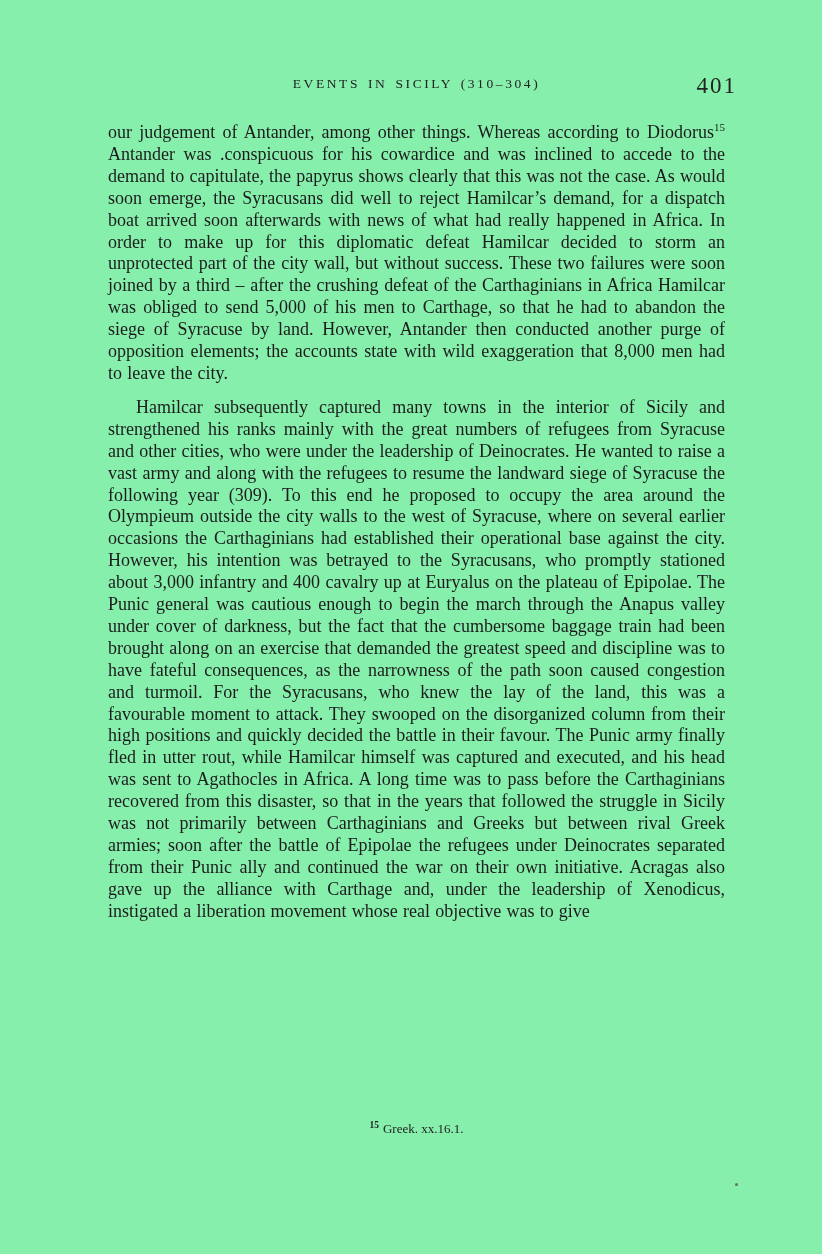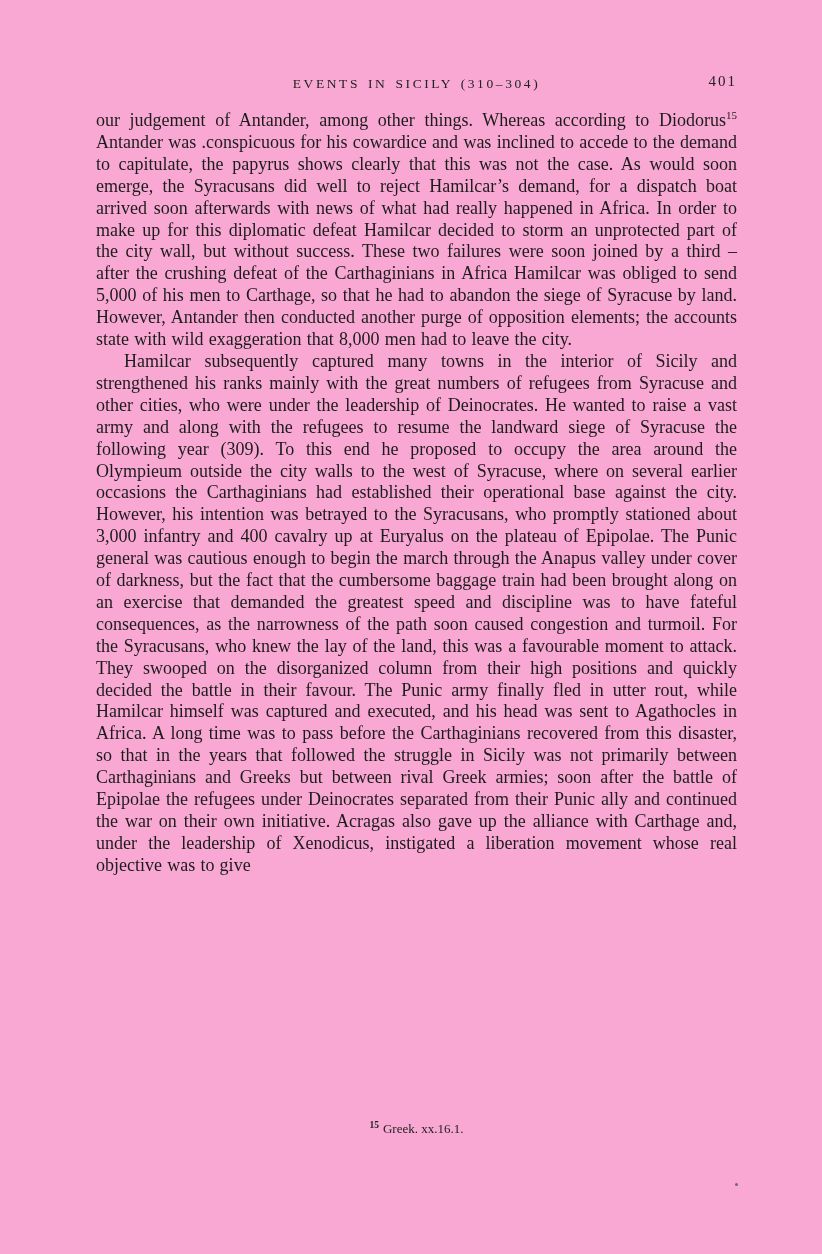--- a/index.html
+++ b/index.html
@@ -4,21 +4,21 @@
 <style>
   html, body {
     margin: 0;
     padding: 0;
     background: #e8e6e1;
   }
   .page {
     position: relative;
     width: 822px;
     height: 1254px;
-    background: #f9a8d4;
+    background: #86efac;
     font-family: "Liberation Serif", "DejaVu Serif", serif;
     color: #1c1c1c;
     overflow: hidden;
     margin: 0 auto;
   }
   .running-head {
     position: absolute;
     top: 76px;
     left: 96px;
     width: 641px;
@@ -29,32 +29,32 @@
     text-align: center;
     font-size: 13.5px;
     letter-spacing: 2.6px;
     word-spacing: 2px;
     color: #222;
   }
   .running-head .page-number {
     position: absolute;
     right: 0;
     top: -3px;
-    font-size: 15px;
+    font-size: 23px;
     letter-spacing: 2px;
     color: #222;
   }
   .text-block {
     position: absolute;
     top: 110px;
     left: 96px;
     width: 641px;
   }
   .text-block p {
-    margin: 0;
+    margin: 12px;
     font-size: 18px;
     line-height: 21.9px;
     text-align: justify;
     word-spacing: 0.04em;
   }
   .text-block p.indented {
     text-indent: 1.55em;
   }
   sup.note-ref {
     font-size: 11px;

